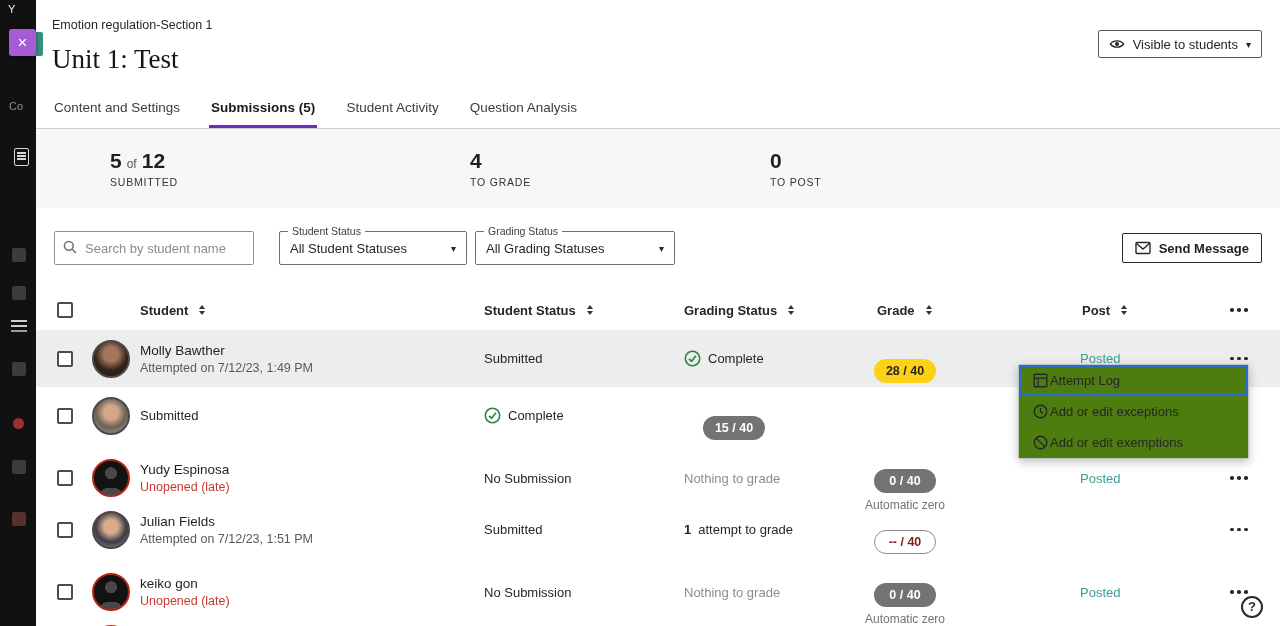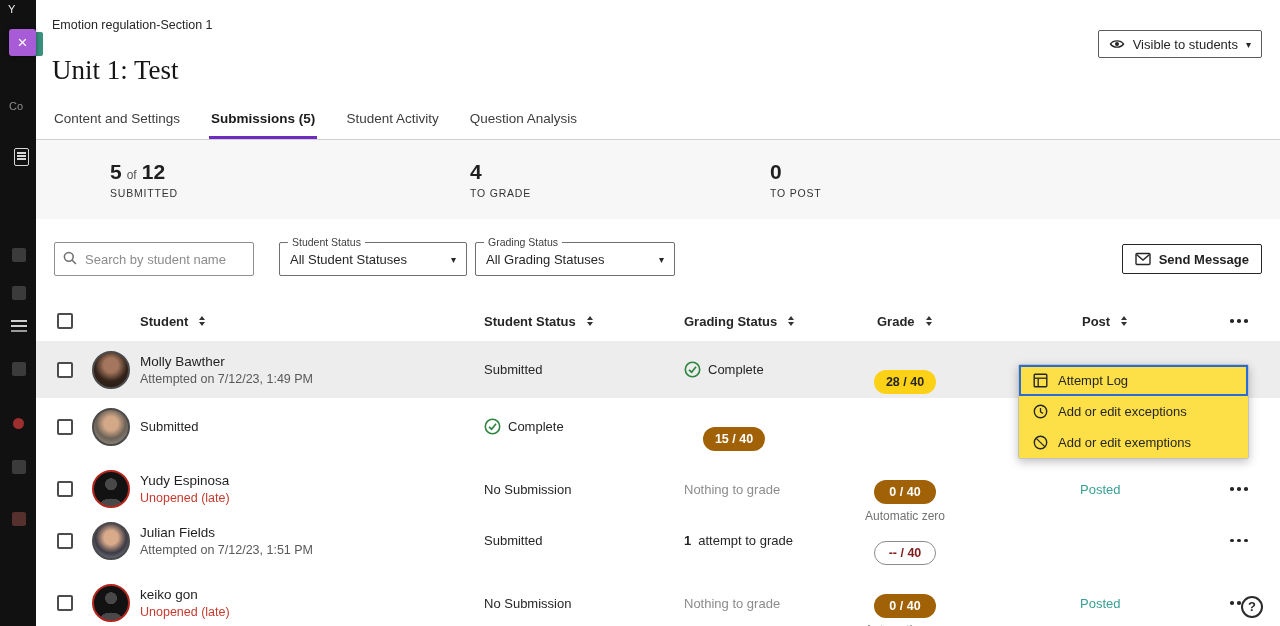--- a/index.html
+++ b/index.html
@@ -18,21 +18,21 @@
   .rail-ic.doc::after { content:""; display:block; margin:3px 2px 0; height:1.5px; background:#d8d8d8; box-shadow:0 3px 0 #d8d8d8, 0 6px 0 #d8d8d8; }
   .rail-ic.lines { left:11px; top:320px; height:12px; background:transparent; }
   .rail-ic.lines::before { content:""; display:block; width:16px; height:2px; background:#cfcfcf; box-shadow:0 5px 0 #cfcfcf, 0 10px 0 #9a9a9a; }
   .rail-ic.reddot { left:13px; top:418px; width:11px; height:11px; border-radius:50%; background:#9e2f2f; }
   .rail-ic.darkred { left:12px; top:512px; background:#55302c; }
 
   
   .main { position:absolute; left:36px; top:0; width:1244px; height:626px; background:#fff; }
 
   .hdr { padding:18px 20px 0 16px; }
-  .breadcrumb { font-size:12.5px; color:#262626; margin-bottom:23px; }
+  .breadcrumb { font-size:12.5px; color:#262626; margin-bottom:12px; }
   .page-title { font-family:"Liberation Serif", serif; font-size:27px; font-weight:500; color:#151515; }
   .vis-btn { position:absolute; right:18px; top:30px; height:28px; display:flex; align-items:center; gap:8px;
              border:1px solid #5c5c5c; border-radius:2px; background:#fff; padding:0 10px; font-size:13px; color:#262626; cursor:pointer; }
   .vis-btn .caret { font-size:10px; color:#262626; }
 
   .tabs { display:flex; gap:27px; padding:0 0 0 16px; margin-top:17px; border-bottom:1px solid #cfcfcf; }
   .tab { padding:8px 2px 10px; font-size:13.5px; color:#3d3d3d; cursor:pointer; border-bottom:3px solid transparent; }
   .tab.active { color:#1a1a1a; font-weight:bold; border-bottom-color:#6e2bbf; }
 
   .stats { background:#f7f7f7; height:79px; display:flex; padding:20px 0 0 74px; }
@@ -84,32 +84,32 @@
   .ssub { display:block; font-size:12.5px; color:#595959; margin-top:3px; }
   .ssub.late { color:#c63a2e; }
   .cell-txt { font-size:13px; color:#262626; }
   .gstat { display:flex; align-items:center; gap:7px; font-size:13px; color:#262626; }
   .gstat.muted { color:#8c8c8c;align-items:flex-end; }
   .gstat b { font-weight:bold; }
   .grade-wrap { margin-left:18px; width:64px; display:flex; flex-direction:column; align-items:center; }
   .pill { min-width:62px; height:24px; border-radius:13px; display:flex; align-items:center; justify-content:center;
           font-size:12.5px; font-weight:bold; padding:0 10px; white-space:nowrap; cursor:pointer;margin-top:25px; }
   .pill-yellow { background:#fcd116; color:#262626; }
-  .pill-red { background:#a16207; color:#fff; }
+  .pill-red { background:#737373; color:#fff; }
   .pill-outline { background:#fff; color:#7f1d1d; border:1px solid #8c8c8c; }
   .pill-note { margin-top:5px; font-size:12px; color:#737373; white-space:nowrap; }
   .posted { display:inline-block; margin-left:30px; font-size:13px; color:#38a095; cursor:pointer; }
   .dots { display:flex; gap:3.5px; margin-left:28px; padding:6px 2px; cursor:pointer; }
   .dots i { width:3.5px; height:3.5px; border-radius:50%; background:#262626; }
 
   
   .ctx-menu { position:absolute; left:1018px; top:364px; width:231px; background:#fff; border:1px solid #c2c2c2; border-radius:2px;
               box-shadow:0 3px 10px rgba(0,0,0,.25); z-index:30; }
-  .ctx-item { height:31px; display:flex; align-items:center; gap:10px; padding:0 11px; font-size:13px; color:#262626;
-              border:2px solid transparent; cursor:pointer; background:#fde047; }
+  .ctx-item { height:31px; display:flex; align-items:center; gap:2px; padding:0 11px; font-size:13px; color:#262626;
+              border:2px solid transparent; cursor:pointer; background:#4d7c0f; }
   .ctx-item.focused { border-color:#2b6cd4; }
   .mi { display:flex; width:16px; justify-content:center; }
 
   .help-btn { position:absolute; left:1241px; top:596px; width:22px; height:22px; border-radius:50%; border:2px solid #2b2b2b;
               background:#fff; color:#2b2b2b; font-weight:bold; font-size:13px; line-height:18px; text-align:center; cursor:pointer; z-index:35; }
 
   svg { display:block; }
 </style>
 </head>
 <body>

